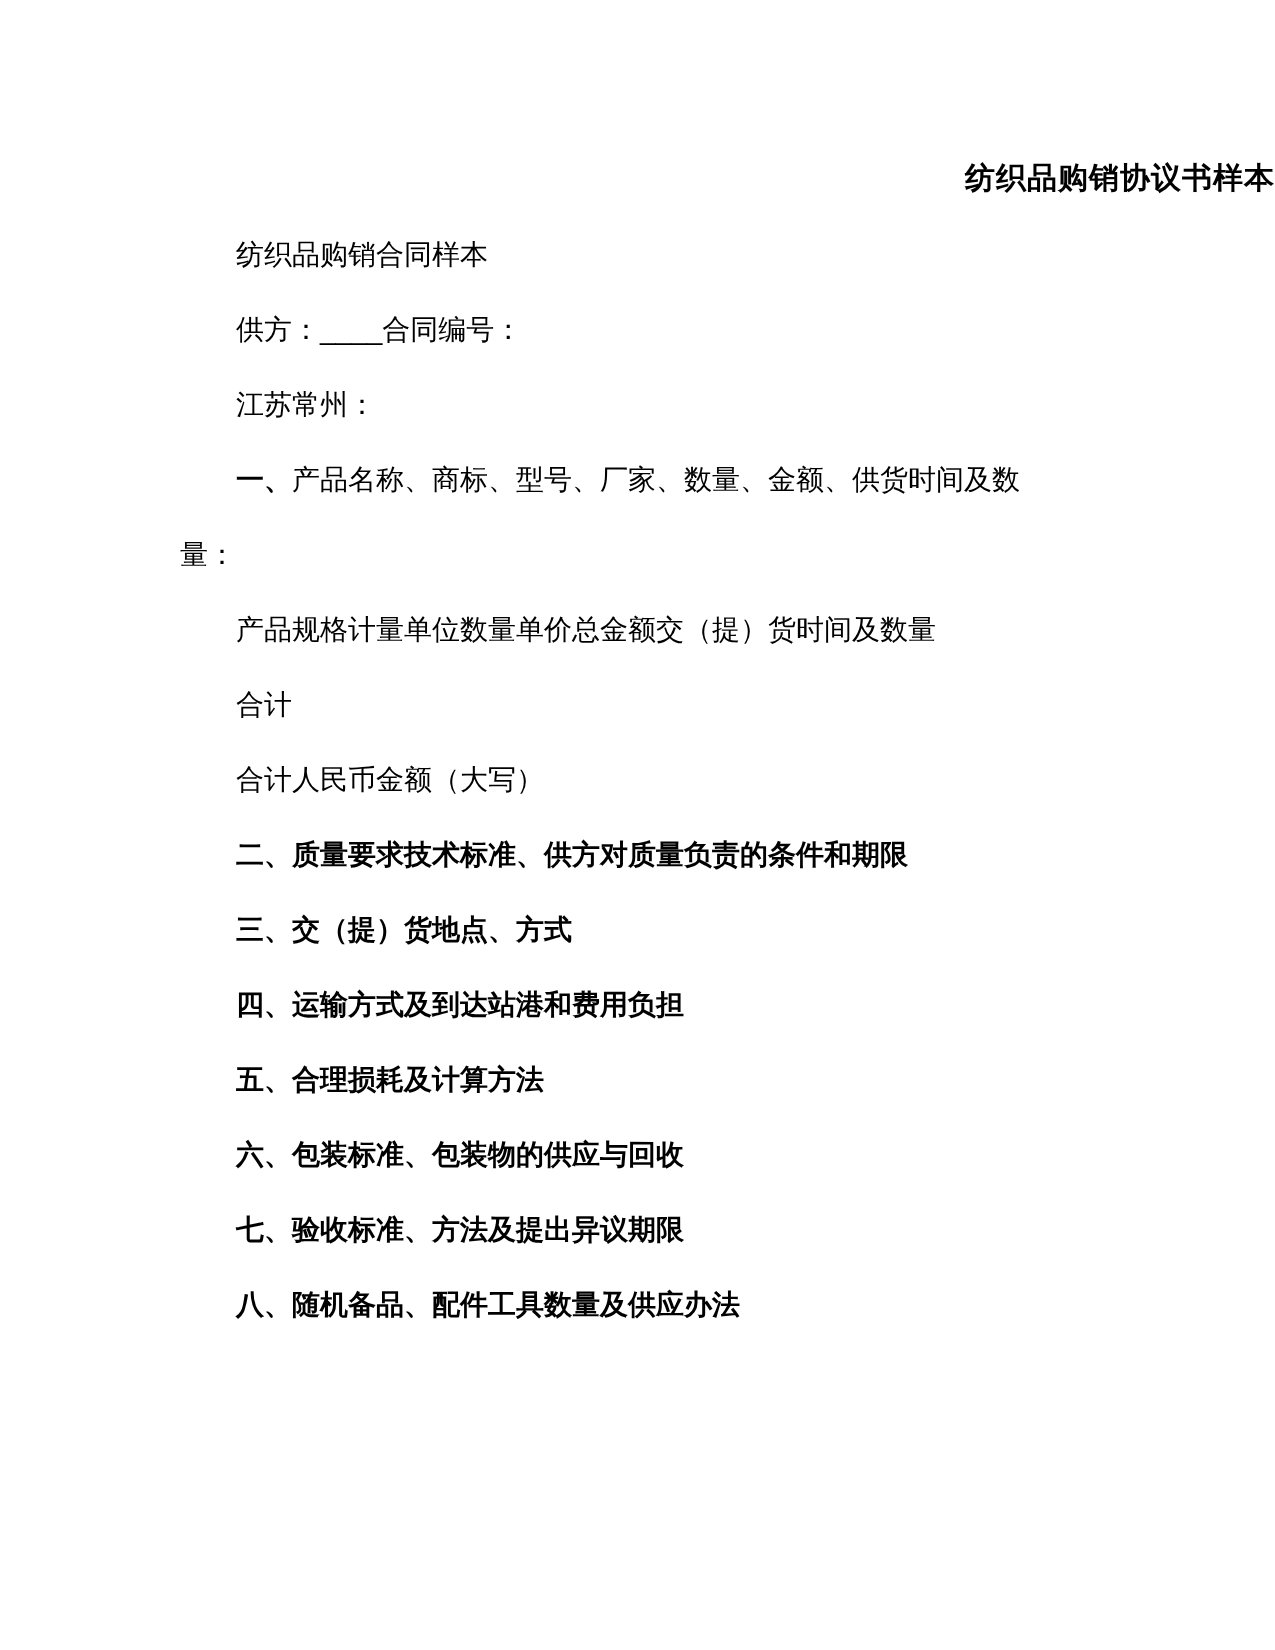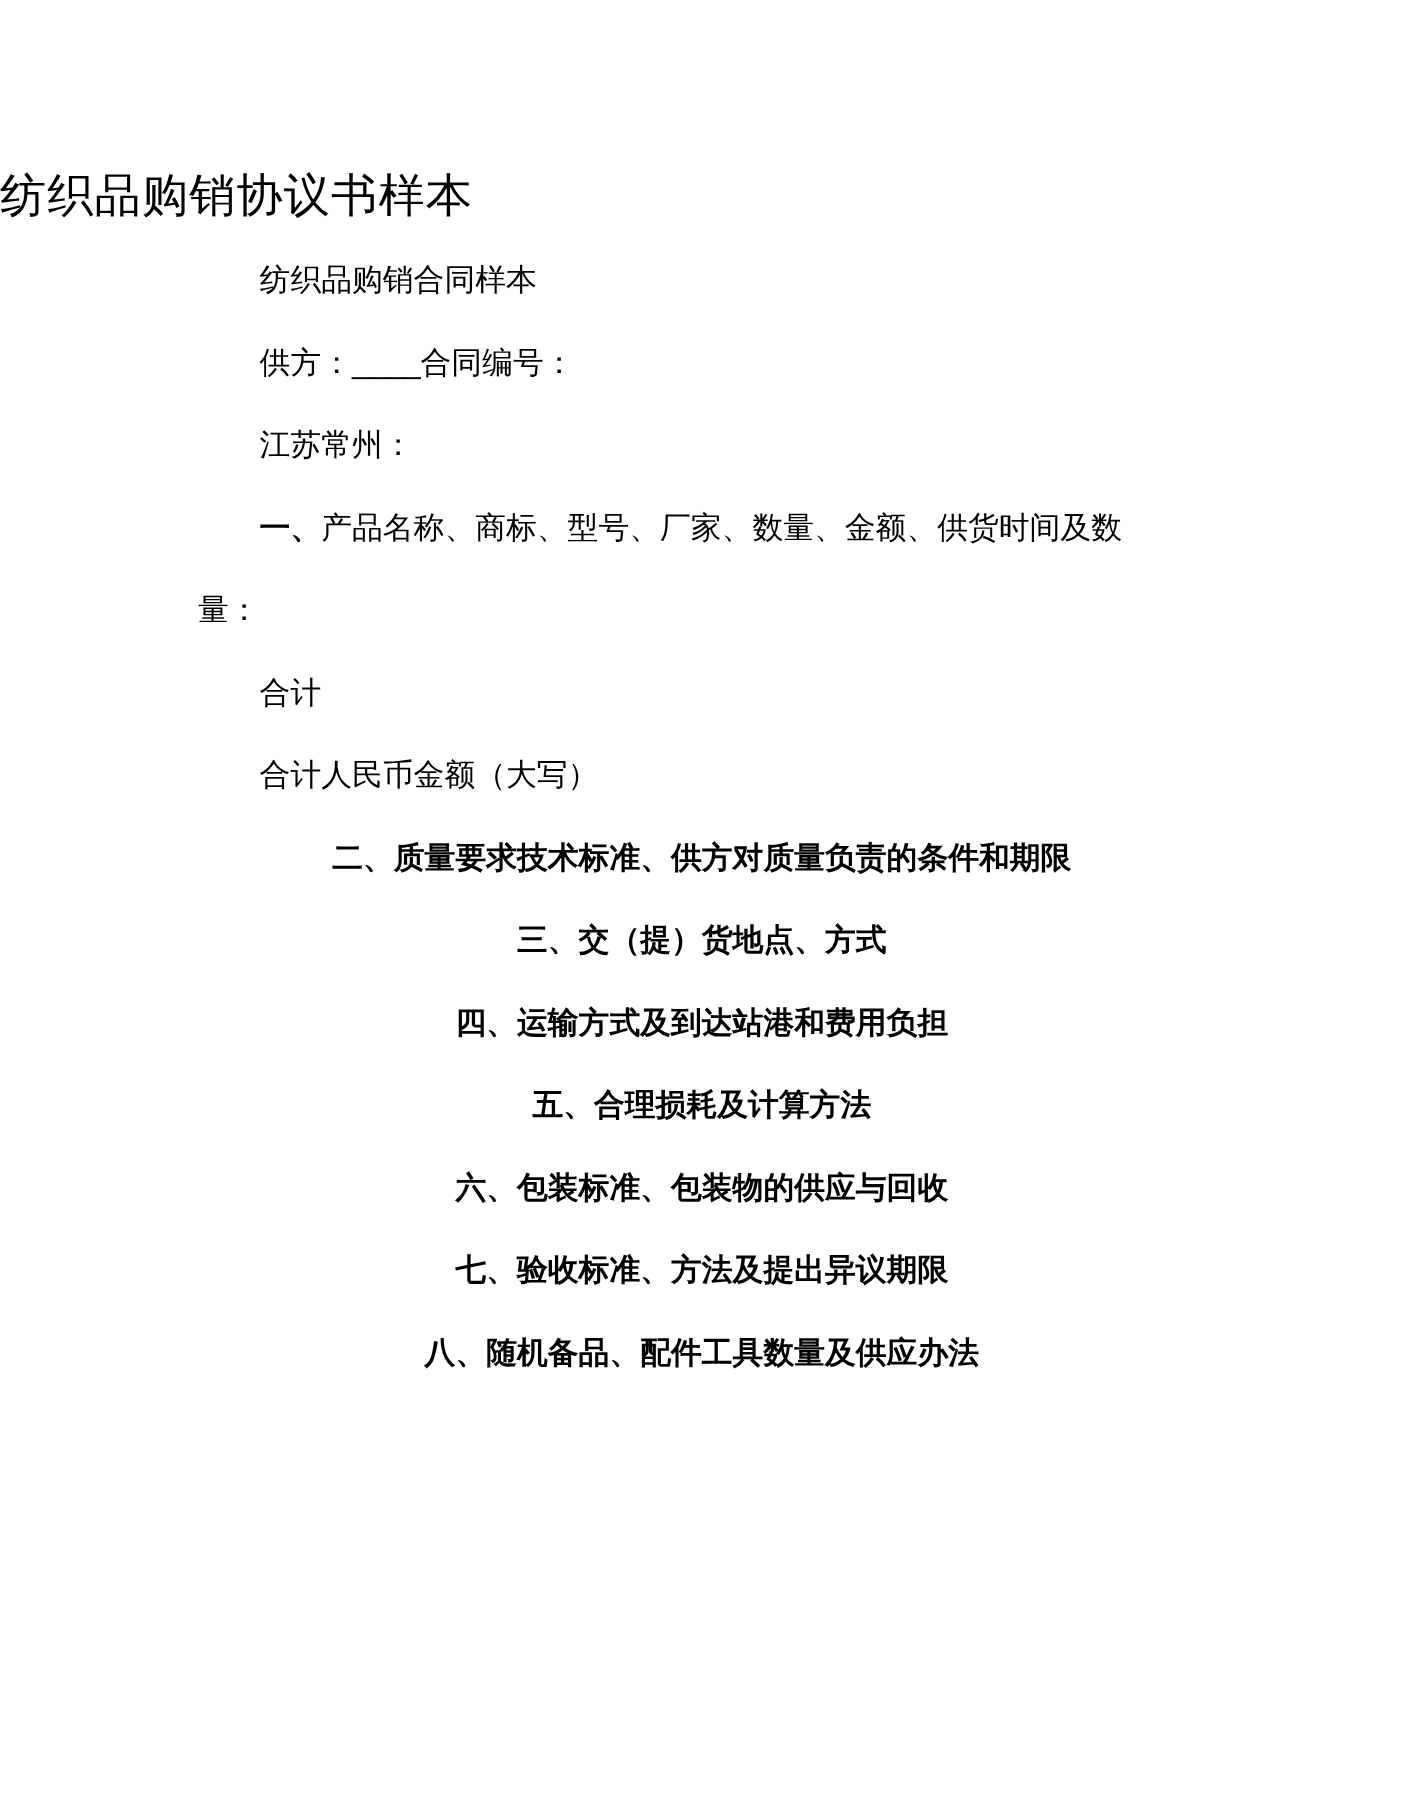--- a/index.html
+++ b/index.html
@@ -17,40 +17,39 @@
   .sheet {
     position: absolute;
     inset: 0;
     box-sizing: border-box;
     padding-top: 157px;
     background: #ffffff;
     overflow: hidden;
   }
   .title {
     margin: 0 0 18px 0;
-    font-size: 42px;
+    font-size: 30px;
     line-height: 42px;
-    font-weight: normal;
-    text-align: left;
+    font-weight: bold;
+    text-align: right;
     letter-spacing: 1px;
   }
   .content {
     width: 860px;
     margin-left: 180px;
     font-size: 28px;
     line-height: 75px;
   }
   .content p {
     margin: 0;
     text-indent: 56px; 
     white-space: normal;
   }
   .content p.bold {
     font-weight: bold;
-    text-align: center;
   }
   .clause1-prefix {
     font-weight: bold;
   }
   .footer {
     position: absolute;
     left: 0;
     right: 0;
     top: 1534px;
     text-align: center;
@@ -71,20 +70,21 @@
 
     <p>纺织品购销合同样本</p>
 
     <p>供方：____合同编号：</p>
 
 
     <p>江苏常州：</p>
 
     <p><span class="clause1-prefix">一、</span><span>产品名称、商标、型号、厂家、数量、金额、供货时间及数</span><br><span>量：</span></p>
 
+    <p>产品规格计量单位数量单价总金额交（提）货时间及数量</p>
 
     <p>合计</p>
 
     <p>合计人民币金额（大写）</p>
 
     <p class="bold">二、质量要求技术标准、供方对质量负责的条件和期限</p>
 
     <p class="bold">三、交（提）货地点、方式</p>
 
     <p class="bold">四、运输方式及到达站港和费用负担</p>

